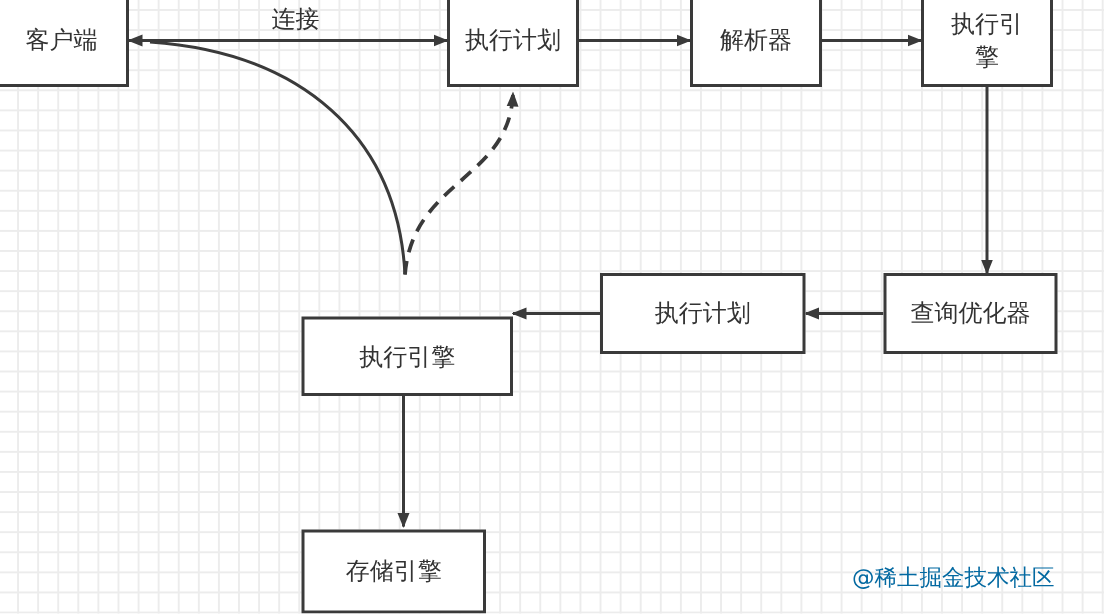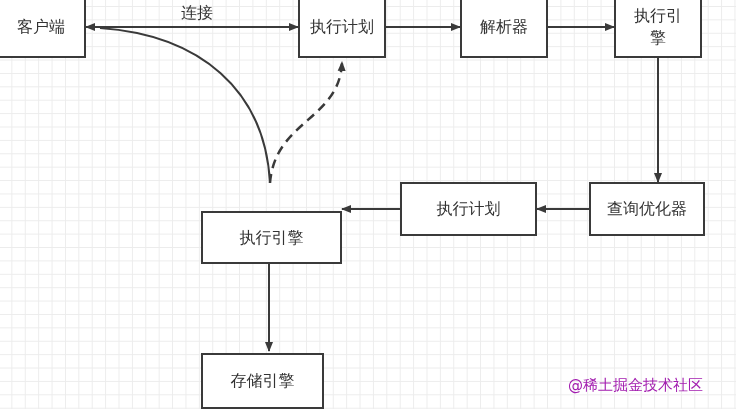--- a/index.html
+++ b/index.html
@@ -15,21 +15,21 @@
   }
   svg.links { position:absolute; left:0; top:0; }
   .box {
     position:absolute; box-sizing:border-box;
     border:2px solid #3a3a3a; background:#ffffff;
     display:flex; align-items:center; justify-content:center;
     text-align:center; color:#333; font-size:16px; line-height:22px;
   }
   .box span { display:block; }
   .label { position:absolute; color:#333; font-size:16px; }
-  .watermark { position:absolute; color:#a21caf; font-size:15px; }
+  .watermark { position:absolute; color:#0369a1; font-size:15px; }
 </style>
 </head>
 <body>
 
 <svg class="links" width="736" height="409">
   <defs>
     <marker id="ah" markerWidth="10" markerHeight="10" refX="9" refY="5" orient="auto" markerUnits="userSpaceOnUse">
       <path d="M0,1 L10,5 L0,9 Z" fill="#3a3a3a"></path>
     </marker>
     <marker id="ahs" markerWidth="10" markerHeight="10" refX="1" refY="5" orient="auto" markerUnits="userSpaceOnUse">

